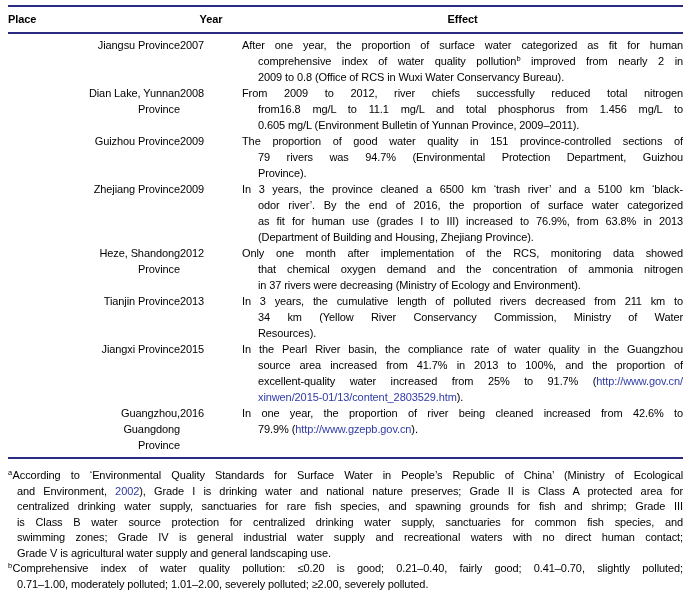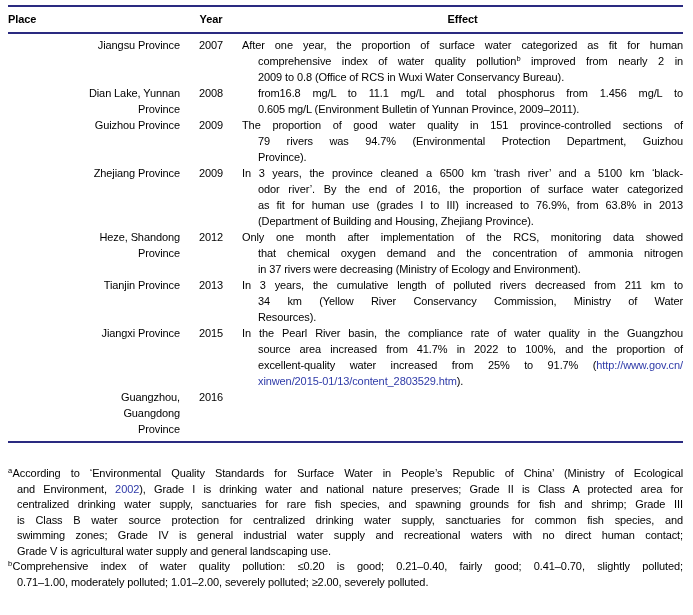--- a/index.html
+++ b/index.html
@@ -25,33 +25,33 @@
     font-weight:bold;
   }
   .col-place { width:172px; flex:none; }
   .col-year  { width:62px;  flex:none; text-align:center; }
   .col-effect{ flex:1; min-width:0; }
   .effect-header { text-align:center; }
   .tbody { padding:3px 0 4px 0; }
   .trow { display:flex; }
   .place-line { text-align:right; }
   .place-line.cont { padding-left:10px; }
-  .year-val { text-align:center; }
+  .year-val { text-align:left; }
   .effect-line { text-align:justify; }
   .effect-line.jall { text-align-last:justify; }
   .effect-line.cont { padding-left:16px; }
   a.link { color:var(--link,#2e3aa8); text-decoration:none; cursor:pointer; }
   sup {
     font-size:7.5px;
     line-height:0;
     vertical-align:baseline;
     position:relative;
     top:-4px;
   }
-  .footnotes { margin-top:23px; line-height:15.5px; }
+  .footnotes { margin-top:9px; line-height:15.5px; }
   .fn-line { text-align:justify; padding-left:9px; }
   .fn-line.first { padding-left:0; }
   .fn-line.jall { text-align-last:justify; }
   .fn-marker { margin-right:0.5px; }
 </style>
 </head>
 <body>
 
 <div class="page">
   <div class="rule"></div>
@@ -80,20 +80,21 @@
       </div>
       <div class="trow">
         <div class="col-place">
           <div class="place-line">Dian Lake, Yunnan</div>
           <div class="place-line cont">Province</div>
         </div>
         <div class="col-year">
           <div class="year-val">2008</div>
         </div>
         <div class="col-effect">
+          <div class="effect-line jall"><span>From 2009 to 2012, river chiefs successfully reduced total nitrogen</span></div>
           <div class="effect-line cont jall"><span>from16.8 mg/L to 11.1 mg/L and total phosphorus from 1.456 mg/L to</span></div>
           <div class="effect-line cont"><span>0.605 mg/L (Environment Bulletin of Yunnan Province, 2009–2011).</span></div>
         </div>
       </div>
       <div class="trow">
         <div class="col-place">
           <div class="place-line">Guizhou Province</div>
         </div>
         <div class="col-year">
           <div class="year-val">2009</div>
@@ -147,33 +148,37 @@
       </div>
       <div class="trow">
         <div class="col-place">
           <div class="place-line">Jiangxi Province</div>
         </div>
         <div class="col-year">
           <div class="year-val">2015</div>
         </div>
         <div class="col-effect">
           <div class="effect-line jall"><span>In the Pearl River basin, the compliance rate of water quality in the Guangzhou</span></div>
-          <div class="effect-line cont jall"><span>source area increased from 41.7% in 2022 to 100%, and the proportion of</span></div>
+          <div class="effect-line cont jall"><span>source area increased from 41.7% in 2013 to 100%, and the proportion of</span></div>
           <div class="effect-line cont jall"><span>excellent-quality water increased from 25% to 91.7% (</span><a class="link">http://www.gov.cn/</a></div>
           <div class="effect-line cont"><a class="link">xinwen/2015-01/13/content_2803529.htm</a><span>).</span></div>
         </div>
       </div>
       <div class="trow">
         <div class="col-place">
           <div class="place-line">Guangzhou,</div>
           <div class="place-line cont">Guangdong</div>
           <div class="place-line cont">Province</div>
         </div>
         <div class="col-year">
           <div class="year-val">2016</div>
+        </div>
+        <div class="col-effect">
+          <div class="effect-line jall"><span>In one year, the proportion of river being cleaned increased from 42.6% to</span></div>
+          <div class="effect-line cont"><span>79.9% (</span><a class="link">http://www.gzepb.gov.cn</a><span>).</span></div>
         </div>
       </div>
     </div>
 
   <div class="rule"></div>
 
   <div class="footnotes" id="footnotes">
       <div>
         <div class="fn-line first jall"><sup class="fn-marker">a</sup><span>According to ‘Environmental Quality Standards for Surface Water in People’s Republic of China’ (Ministry of Ecological</span></div>
         <div class="fn-line jall"><span>and Environment, </span><a class="link">2002</a><span>), Grade I is drinking water and national nature preserves; Grade II is Class A protected area for</span></div>

